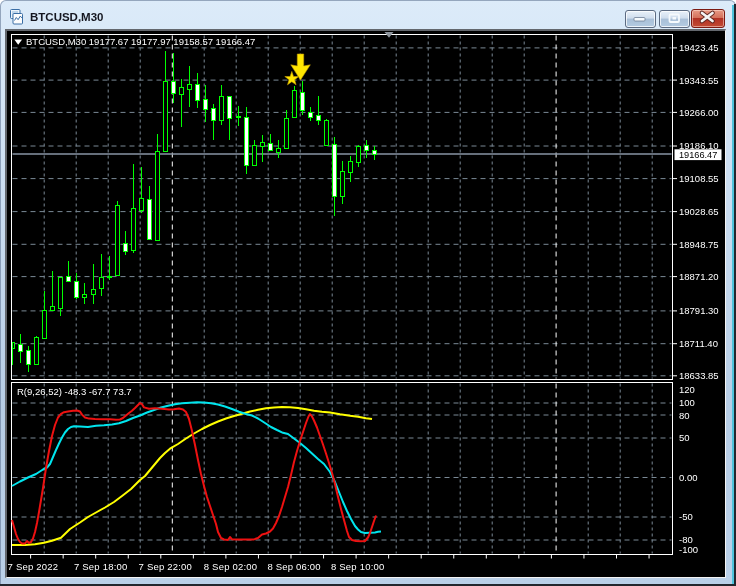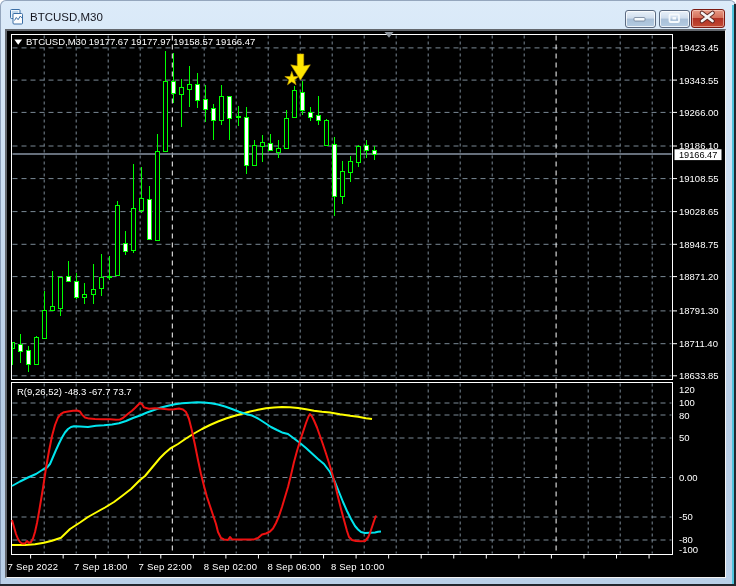--- a/index.html
+++ b/index.html
@@ -1,21 +1,21 @@
 <!DOCTYPE html>
 <html><head>
 <meta charset="utf-8">
 <style>
   html,body { margin:0; padding:0; width:736px; height:586px; overflow:hidden;
                font-family:"Liberation Sans", sans-serif; background:#ffffff; }
   #win { position:absolute; left:0; top:0; width:736px; height:586px;
           background:linear-gradient(#dcebf9 0%, #cddff2 30%, #b7cde5 70%, #bad0e8 100%);
           border-radius:6px 6px 0 0; box-shadow: inset 0 0 0 1px rgba(90,110,140,.55); }
   #titlebar { position:absolute; left:0; top:0; width:736px; height:29px; }
-  #title { position:absolute; left:30px; top:11px; font-size:11.5px; color:#15161f; }
+  #title { position:absolute; left:30px; top:11px; font-size:11.5px; color:#15161f;font-weight:bold; }
   .btn { position:absolute; top:9.5px; height:16px; border:1px solid #5c6b82; border-radius:3px;
          background:linear-gradient(#e9f1f9 0%, #cfdded 45%, #a9bfd7 50%, #b4cbe2 100%);
          box-shadow: inset 0 0 0 1px rgba(255,255,255,.75); }
   #bmin { left:625px; width:29px; }
   #bmax { left:659px; width:29px; }
   #bclose { left:691px; width:32px; height:17px; top:9px; border:1px solid #7c1a12;
             background:linear-gradient(#e89b87 0%, #d4715c 45%, #b23225 50%, #c24a33 100%); border-radius:3px;
             box-shadow: inset 0 0 0 1px rgba(255,230,220,.5); }
   #client { position:absolute; left:5px; top:29px; width:721px; height:549px;
              background:#000; border-left:2px solid #63676d; border-top:2px solid #63676d;

